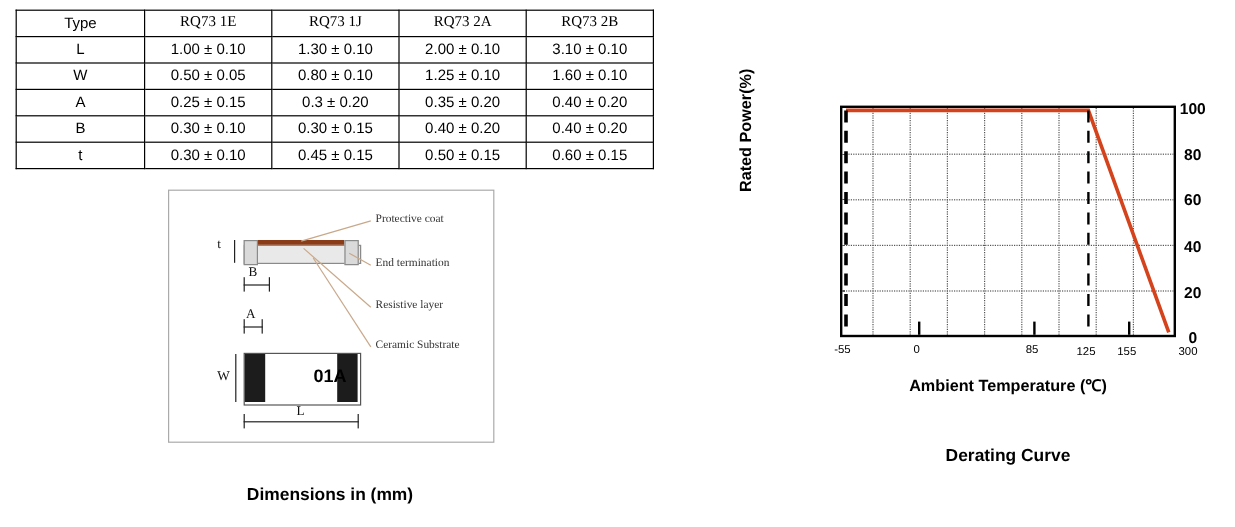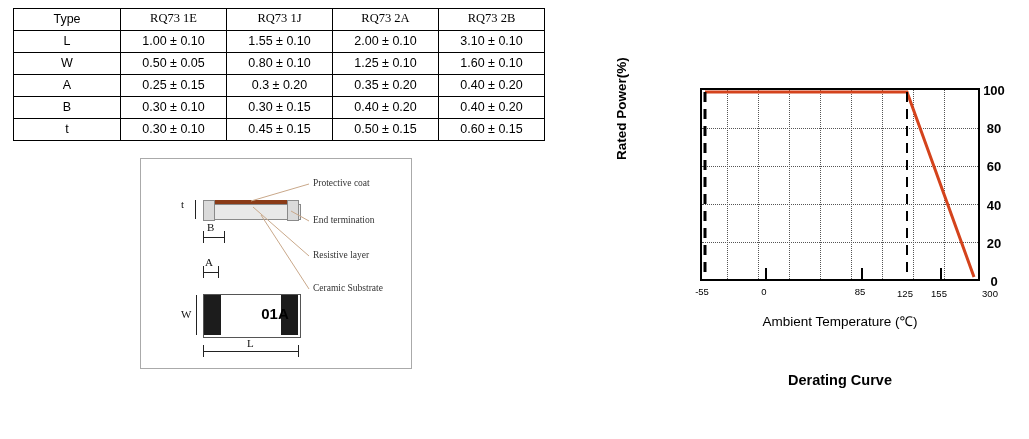--- a/index.html
+++ b/index.html
@@ -220,21 +220,21 @@
     font-weight: bold;
     white-space: nowrap;
   }
   #x-axis-title {
     position: absolute;
     left: 60px;
     top: 252px;
     width: 280px;
     text-align: center;
     font-size: 13.5px;
-    font-weight: normal;
+    font-weight: bold;
   }
   #chart-caption {
     position: absolute;
     left: 60px;
     top: 312px;
     width: 280px;
     text-align: center;
     font-size: 14.5px;
     font-weight: bold;
   }
@@ -249,21 +249,21 @@
       <tr class="header-row">
         <td class="col-type">Type</td>
         <td class="col-val">RQ73 1E</td>
         <td class="col-val">RQ73 1J</td>
         <td class="col-val">RQ73 2A</td>
         <td class="col-val">RQ73 2B</td>
       </tr>
       <tr>
         <td>L</td>
         <td>1.00 ± 0.10</td>
-        <td>1.55 ± 0.10</td>
+        <td>1.30 ± 0.10</td>
         <td>2.00 ± 0.10</td>
         <td>3.10 ± 0.10</td>
       </tr>
       <tr>
         <td>W</td>
         <td>0.50 ± 0.05</td>
         <td>0.80 ± 0.10</td>
         <td>1.25 ± 0.10</td>
         <td>1.60 ± 0.10</td>
       </tr>
@@ -330,20 +330,21 @@
       <line x1="112" y1="48" x2="168" y2="97" stroke="#c9a88a" stroke-width="1"></line>
       <line x1="120" y1="56" x2="168" y2="130" stroke="#c9a88a" stroke-width="1"></line>
     </svg>
 
     <div class="callout-label" style="left:172px; top:19px;">Protective coat</div>
     <div class="callout-label" style="left:172px; top:56px;">End termination</div>
     <div class="callout-label" style="left:172px; top:91px;">Resistive layer</div>
     <div class="callout-label" style="left:172px; top:124px;">Ceramic Substrate</div>
   </div>
 
+  <div id="dimensions-caption">Dimensions in (mm)</div>
 </div>
 
 <div id="chart-area">
 
   <div id="y-axis-title">Rated Power(%)</div>
 
   <div class="y-tick-label" style="top:23px; width:52px;">100</div>
   <div class="y-tick-label" style="top:61px; width:52px;">80</div>
   <div class="y-tick-label" style="top:99px; width:52px;">60</div>
   <div class="y-tick-label" style="top:138px; width:52px;">40</div>

